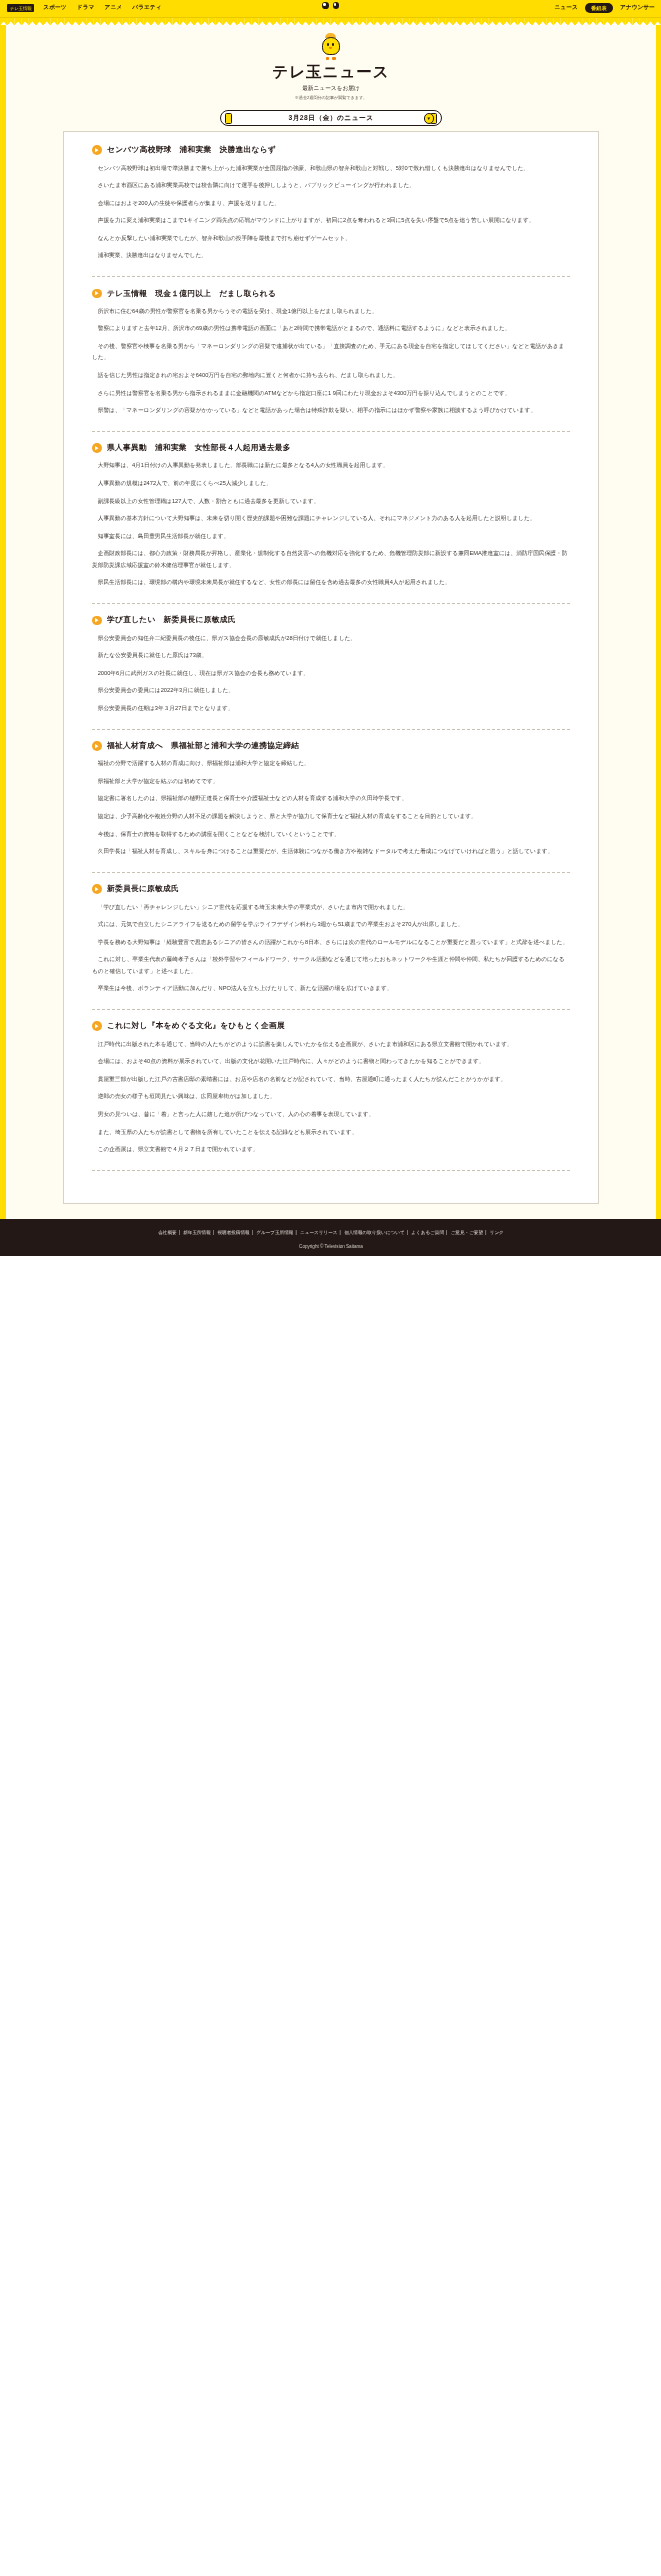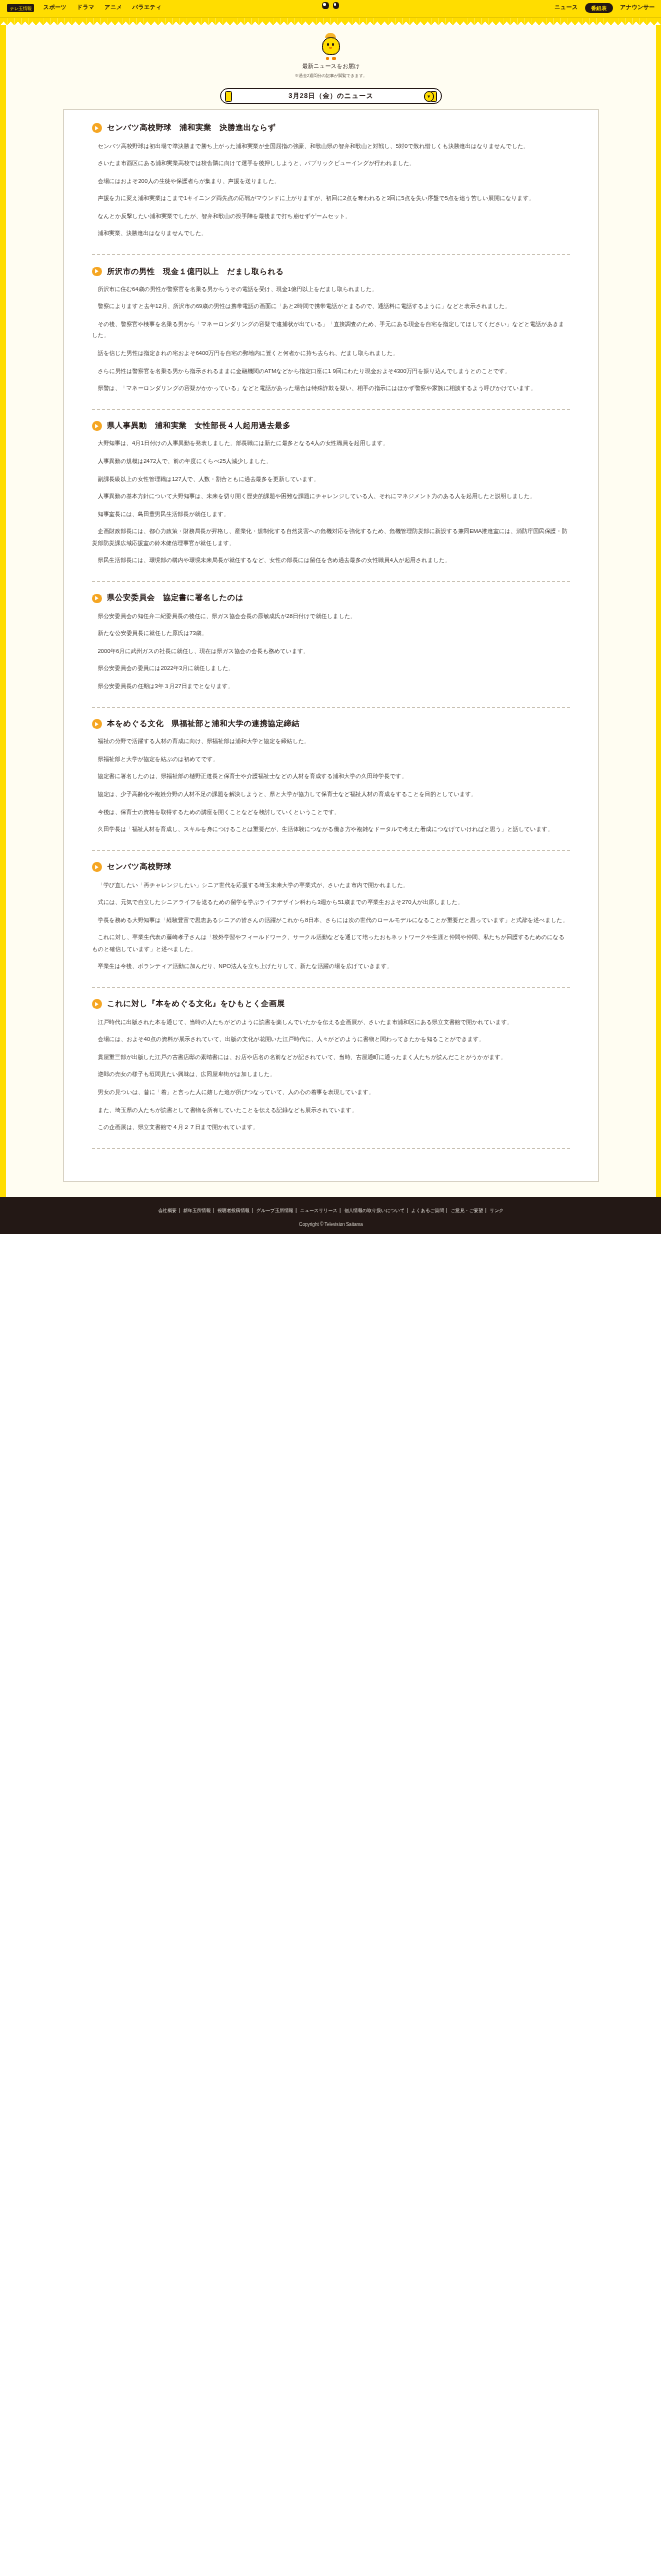--- a/index.html
+++ b/index.html
@@ -226,20 +226,21 @@
   <div class="header-block">
     <div class="mascot">
       <div class="hat"></div>
         <div class="body"></div>
       <div class="e1"></div>
         <div class="e2"></div>
         <div class="beak"></div>
       <div class="f1"></div>
         <div class="f2"></div>
     </div>
+    <div class="site-title">テレ玉ニュース</div>
     <div class="site-sub1">最新ニュースをお届け</div>
     <div class="site-sub2">※過去2週間分の記事が閲覧できます。</div>
   </div>
 
   <div class="date-bar">
     <div class="ribbon-l"></div>
     <div class="date-text">3月28日（金）のニュース</div>
     <div class="ribbon-r"></div>
     <div class="date-caret">▼</div>
   </div>
@@ -258,21 +259,21 @@
         <p>声援を力に変え浦和実業はこまで1キイニング両先点の応戦がマウンドに上がりますが、初回に2点を奪われると3回に5点を失い序盤で5点を追う苦しい展開になります。</p>
         <p>なんとか反撃したい浦和実業でしたが、智弁和歌山の投手陣を最後まで打ち崩せずゲームセット。</p>
         <p>浦和実業、決勝進出はなりませんでした。</p>
       </div>
     </div>
     <div class="divider"></div>
 
     <div class="article">
       <div class="art-head">
         <div class="bullet">▶</div>
-        <div class="art-title">所沢市の男性　現金１億円以上　だまし取られる</div>
+        <div class="art-title">テレ玉情報　現金１億円以上　だまし取られる</div>
       </div>
       <div class="art-body">
         <p>所沢市に住む64歳の男性が警察官を名乗る男からうその電話を受け、現金1億円以上をだまし取られました。</p>
         <p>警察によりますと去年12月、所沢市の69歳の男性は携帯電話の画面に「あと2時間で携帯電話がとまるので、通話料に電話するように」などと表示されました。</p>
         <p>その後、警察官や検事を名乗る男から「マネーロンダリングの容疑で逮捕状が出ている」「直接調査のため、手元にある現金を自宅を指定してほしてください」などと電話があきました。</p>
         <p>話を信じた男性は指定きれの宅およそ6400万円を自宅の郵地内に置くと何者かに持ち去られ、だまし取られました。</p>
         <p>さらに男性は警察官を名乗る男から指示されるままに金融機関のATMなどから指定口座に1 9回にわたり現金およそ4300万円を振り込んでしまうとのことです。</p>
         <p>県警は、「マネーロンダリングの容疑がかかっている」などと電話があった場合は特殊詐欺を疑い、相手の指示にはほかず警察や家族に相談するよう呼びかけています。</p>
       </div>
     </div>
@@ -291,52 +292,52 @@
         <p>知事室長には、島田豊男民生活部長が就任します。</p>
         <p>企画財政部長には、都心力政策・財務局長が昇格し、産業化・規制化する自然災害への危機対応を強化するため、危機管理防災部に新設する兼同EMA推進室には、消防庁国民保護・防災部防災課広域応援室の鈴木健信理事官が就任します。</p>
         <p>県民生活部長には、環境部の構内や環境未来局長が就任するなど、女性の部長には留任を含め過去最多の女性職員4人が起用されました。</p>
       </div>
     </div>
     <div class="divider"></div>
 
     <div class="article">
       <div class="art-head">
         <div class="bullet">▶</div>
-        <div class="art-title">県公安委員会　協定書に署名したのは</div>
+        <div class="art-title">学び直したい　新委員長に原敏成氏</div>
       </div>
       <div class="art-body">
         <p>県公安委員会の知任弁二紀委員長の後任に、県ガス協会会長の原敏成氏が28日付けで就任しました。</p>
         <p>新たな公安委員長に就任した原氏は73歳。</p>
         <p>2000年6月に武州ガスの社長に就任し、現在は県ガス協会の会長も務めています。</p>
         <p>県公安委員会の委員には2022年3月に就任しました。</p>
         <p>県公安委員長の任期は3年３月27日までとなります。</p>
       </div>
     </div>
     <div class="divider"></div>
 
     <div class="article">
       <div class="art-head">
         <div class="bullet">▶</div>
-        <div class="art-title">本をめぐる文化　県福祉部と浦和大学の連携協定締結</div>
+        <div class="art-title">福祉人材育成へ　県福祉部と浦和大学の連携協定締結</div>
       </div>
       <div class="art-body">
         <p>福祉の分野で活躍する人材の育成に向け、県福祉部は浦和大学と協定を締結した。</p>
         <p>県福祉部と大学が協定を結ぶのは初めてです。</p>
         <p>協定書に署名したのは、県福祉部の樋野正道長と保育士や介護福祉士などの人材を育成する浦和大学の久田玲学長です。</p>
         <p>協定は、少子高齢化や複姓分野の人材不足の課題を解決しようと、県と大学が協力して保育士など福祉人材の育成をすることを目的としています。</p>
         <p>今後は、保育士の資格を取得するための講座を開くことなどを検討していくということです。</p>
         <p>久田学長は「福祉人材を育成し、スキルを身につけることは重要だが、生活体験につながる働き方や複雑なドータルで考えた看成につなげていければと思う」と話しています。</p>
       </div>
     </div>
     <div class="divider"></div>
 
     <div class="article">
       <div class="art-head">
         <div class="bullet">▶</div>
-        <div class="art-title">センバツ高校野球</div>
+        <div class="art-title">新委員長に原敏成氏</div>
       </div>
       <div class="art-body">
         <p>「学び直したい「再チャレンジしたい」シニア世代を応援する埼玉未来大学の卒業式が、さいたま市内で開かれました。</p>
         <p>式には、元気で自立したシニアライフを送るための留学を学ぶライフデザイン科わら3週から51歳までの卒業生およそ270人が出席しました。</p>
         <p>学長を務める大野知事は「経験豊富で思恵あるシニアの皆さんの活躍がこれから8日本、さらには次の世代のロールモデルになることが重要だと思っています」と式辞を述べました。</p>
         <p>これに対し、卒業生代表の藤崎孝子さんは「校外学習やフィールドワーク、サークル活動などを通じて培ったおもネットワークや生涯と仲間や仲間、私たちが回護するためのになるものと確信しています」と述べました。</p>
         <p>卒業生は今後、ボランティア活動に加んだり、NPO法人を立ち上げたりして、新たな活躍の場を広げていきます。</p>
       </div>
     </div>
     <div class="divider"></div>

